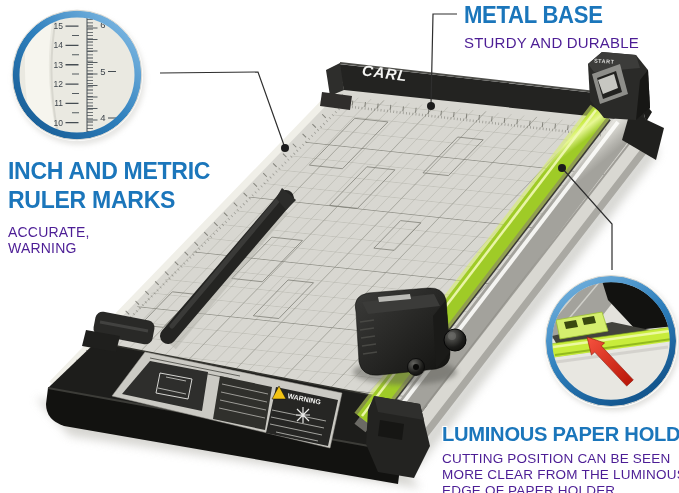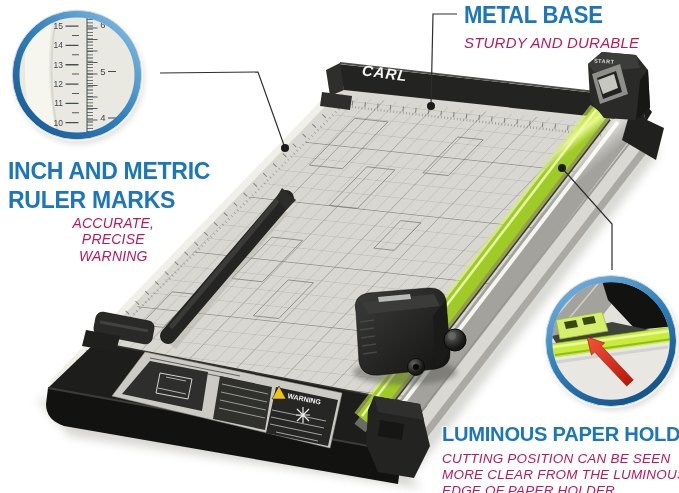--- a/index.html
+++ b/index.html
@@ -3,26 +3,26 @@
 <meta charset="utf-8">
 <style>
   html,body{margin:0;padding:0;background:#ffffff;}
   #stage{position:relative;width:679px;height:493px;overflow:hidden;background:#ffffff;
          font-family:"Liberation Sans",sans-serif;}
   #stage svg{position:absolute;left:0;top:0;}
   .callout{position:absolute;}
   .co-title{font-weight:700;color:#1b76bb;letter-spacing:-0.3px;line-height:1.22;
             transform:scaleX(.96);transform-origin:left top;white-space:nowrap;
             text-shadow:-1px -1px 0 #fff,1px -1px 0 #fff,-1px 1px 0 #fff,1px 1px 0 #fff,0 0 4px #fff;}
-  .co-sub{color:#be185d;line-height:1.2;letter-spacing:.2px;white-space:nowrap;font-style:italic;}
+  .co-sub{color:#4c1d95;line-height:1.2;letter-spacing:.2px;white-space:nowrap;}
   #co-metal .co-title{font-size:23px;}
   #co-metal .co-sub{font-size:15px;margin-top:5px;}
   #co-ruler .co-title{font-size:24px;}
   #co-ruler .co-sub{font-size:14px;}
-  #co-ruler .co-subwrap{text-align:center;}
+  #co-ruler .co-subwrap{margin-top:9px;}
   #co-lum .co-title{font-size:21px;}
   #co-lum .co-sub{font-size:13.5px;}
   #co-lum .co-subwrap{margin-top:4px;}
   svg text{font-family:"Liberation Sans",sans-serif;}
 </style>
 </head>
 <body>
 
 <div id="stage">
 
@@ -265,21 +265,20 @@
 <div class="callout" id="co-metal" style="left:464px;top:1px;">
   <div class="co-title">METAL BASE</div>
   <div class="co-sub">STURDY AND DURABLE</div>
 </div>
 
 <div class="callout" id="co-ruler" style="left:8px;top:156px;">
   <div class="co-title">INCH AND METRIC</div>
   <div class="co-title">RULER MARKS</div>
   <div class="co-subwrap">
     <div class="co-sub">ACCURATE,</div>
-    <div class="co-sub">PRECISE</div>
     <div class="co-sub">WARNING</div>
   </div>
 </div>
 
 <div class="callout" id="co-lum" style="left:442px;top:421px;">
   <div class="co-title">LUMINOUS PAPER HOLDER</div>
   <div class="co-subwrap">
     <div class="co-sub">CUTTING POSITION CAN BE SEEN</div>
     <div class="co-sub">MORE CLEAR FROM THE LUMINOUS</div>
     <div class="co-sub">EDGE OF PAPER HOLDER</div>

